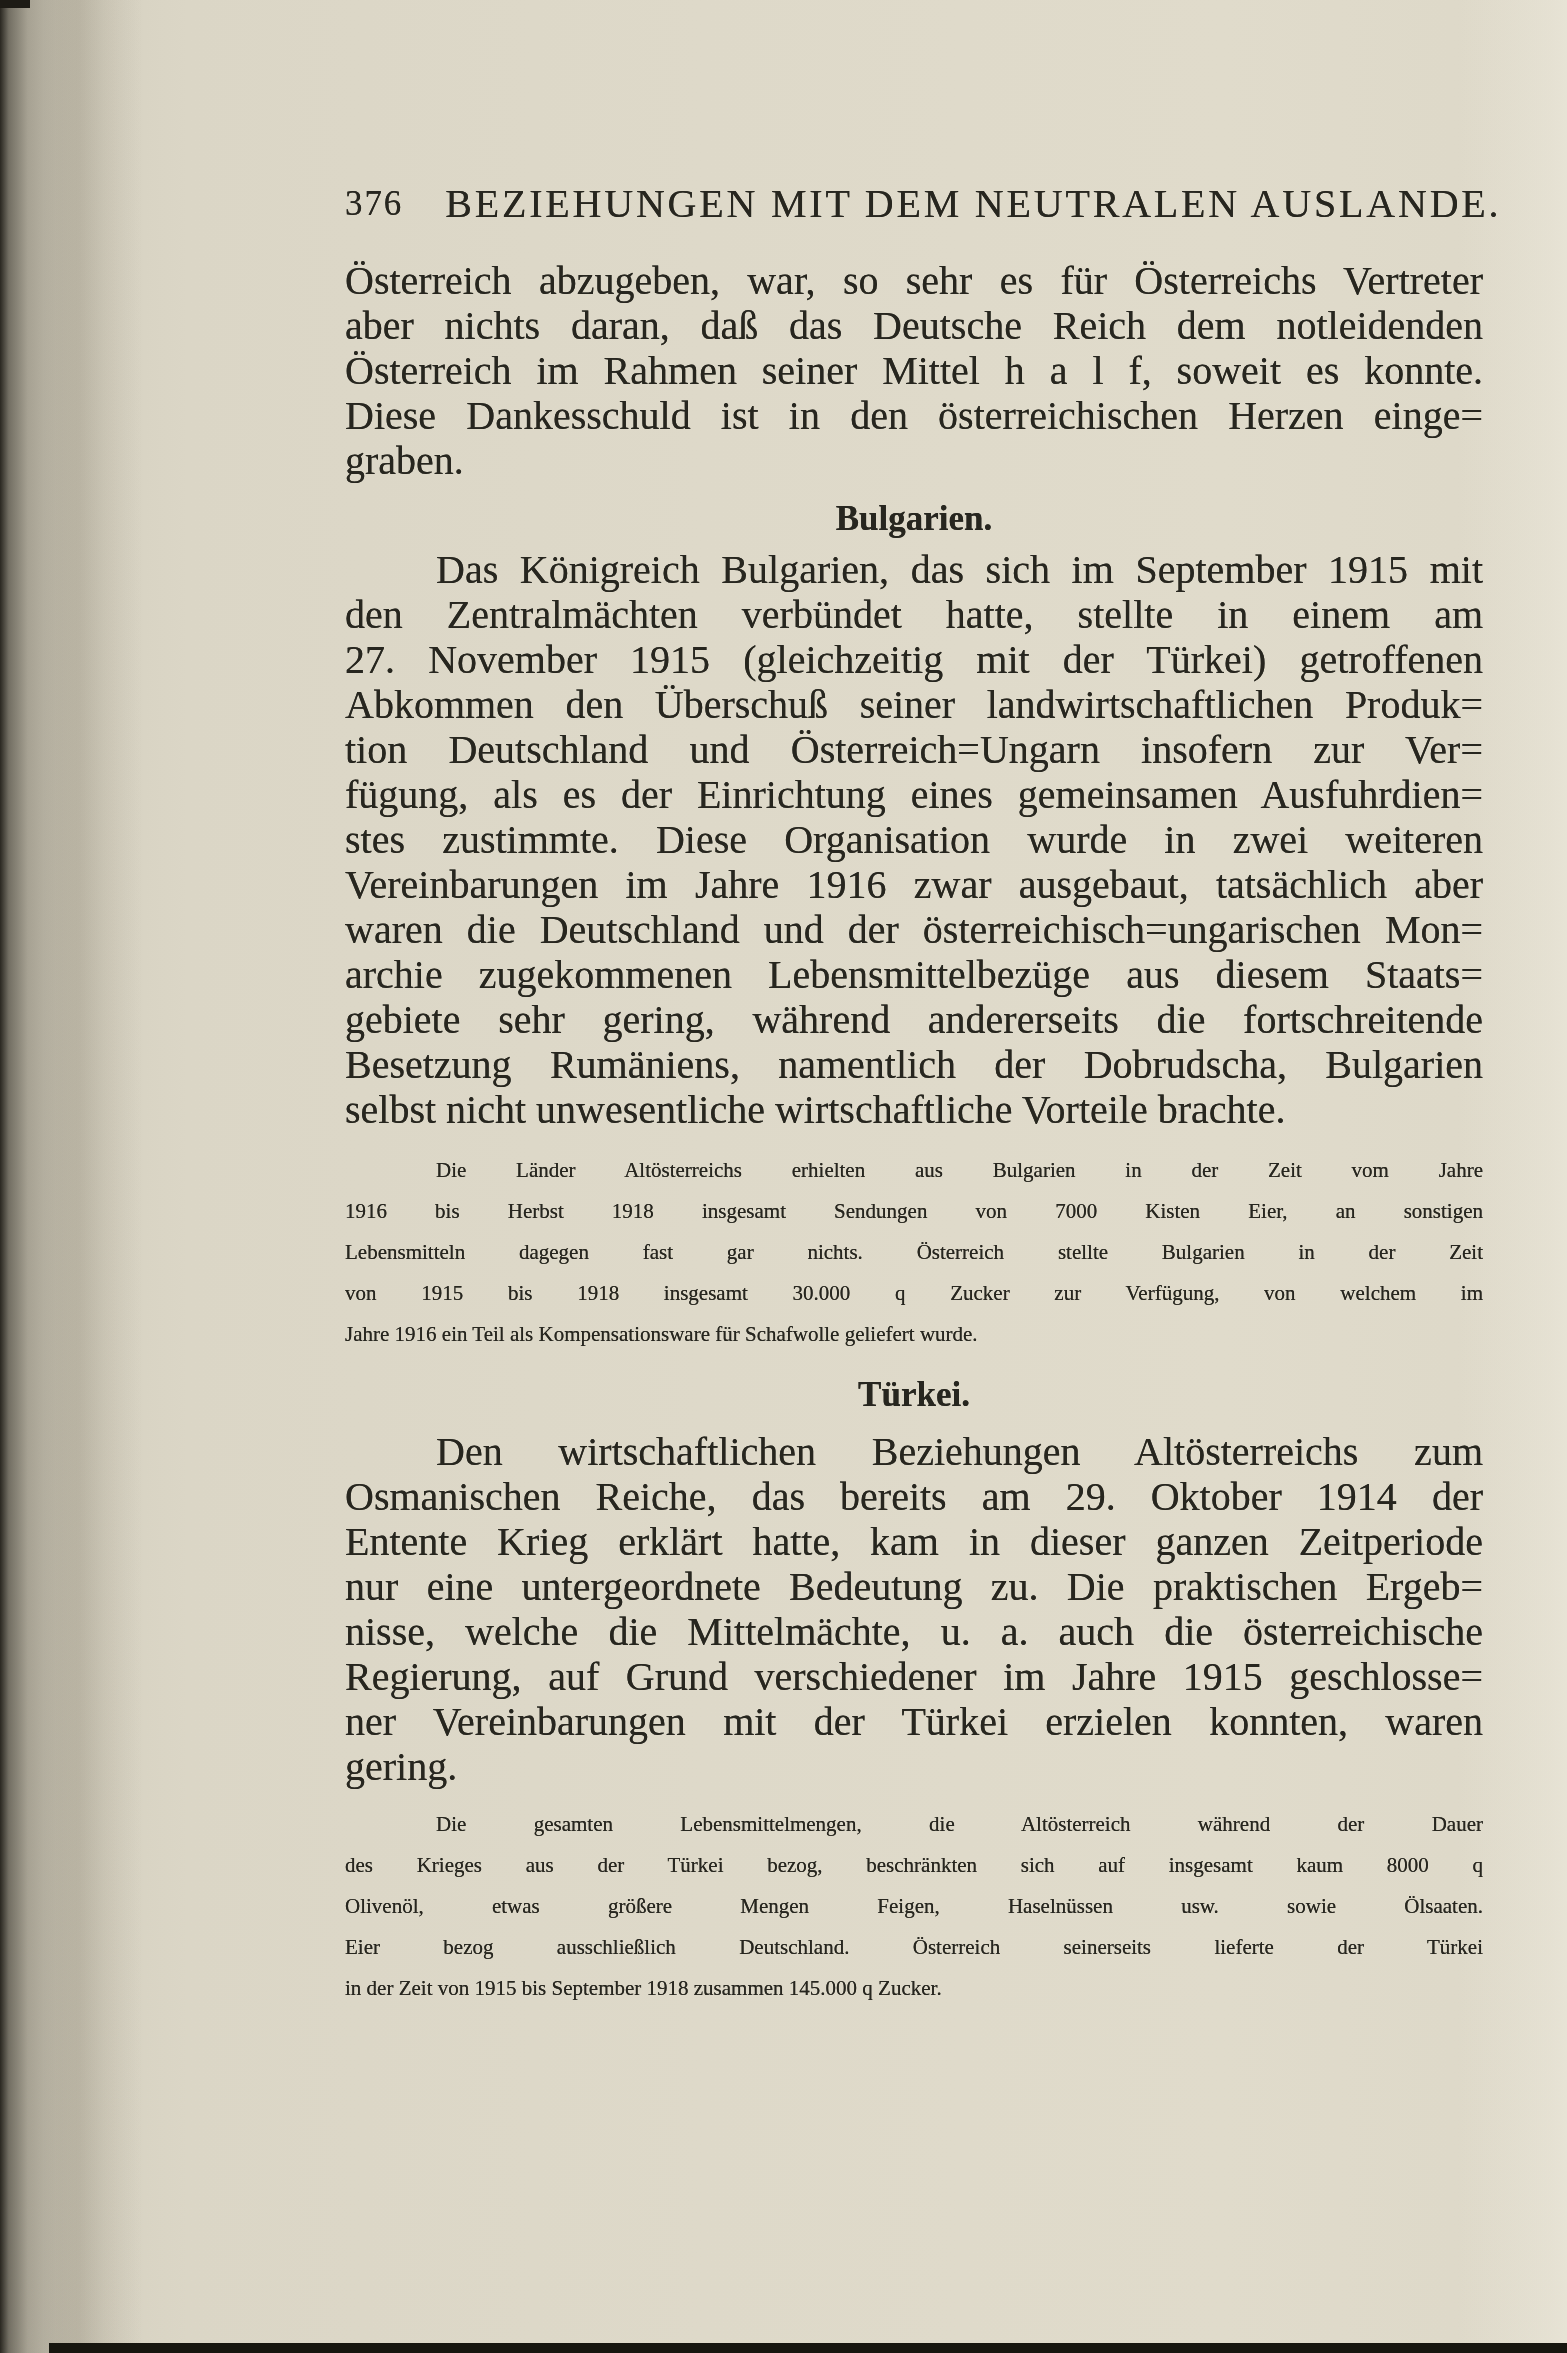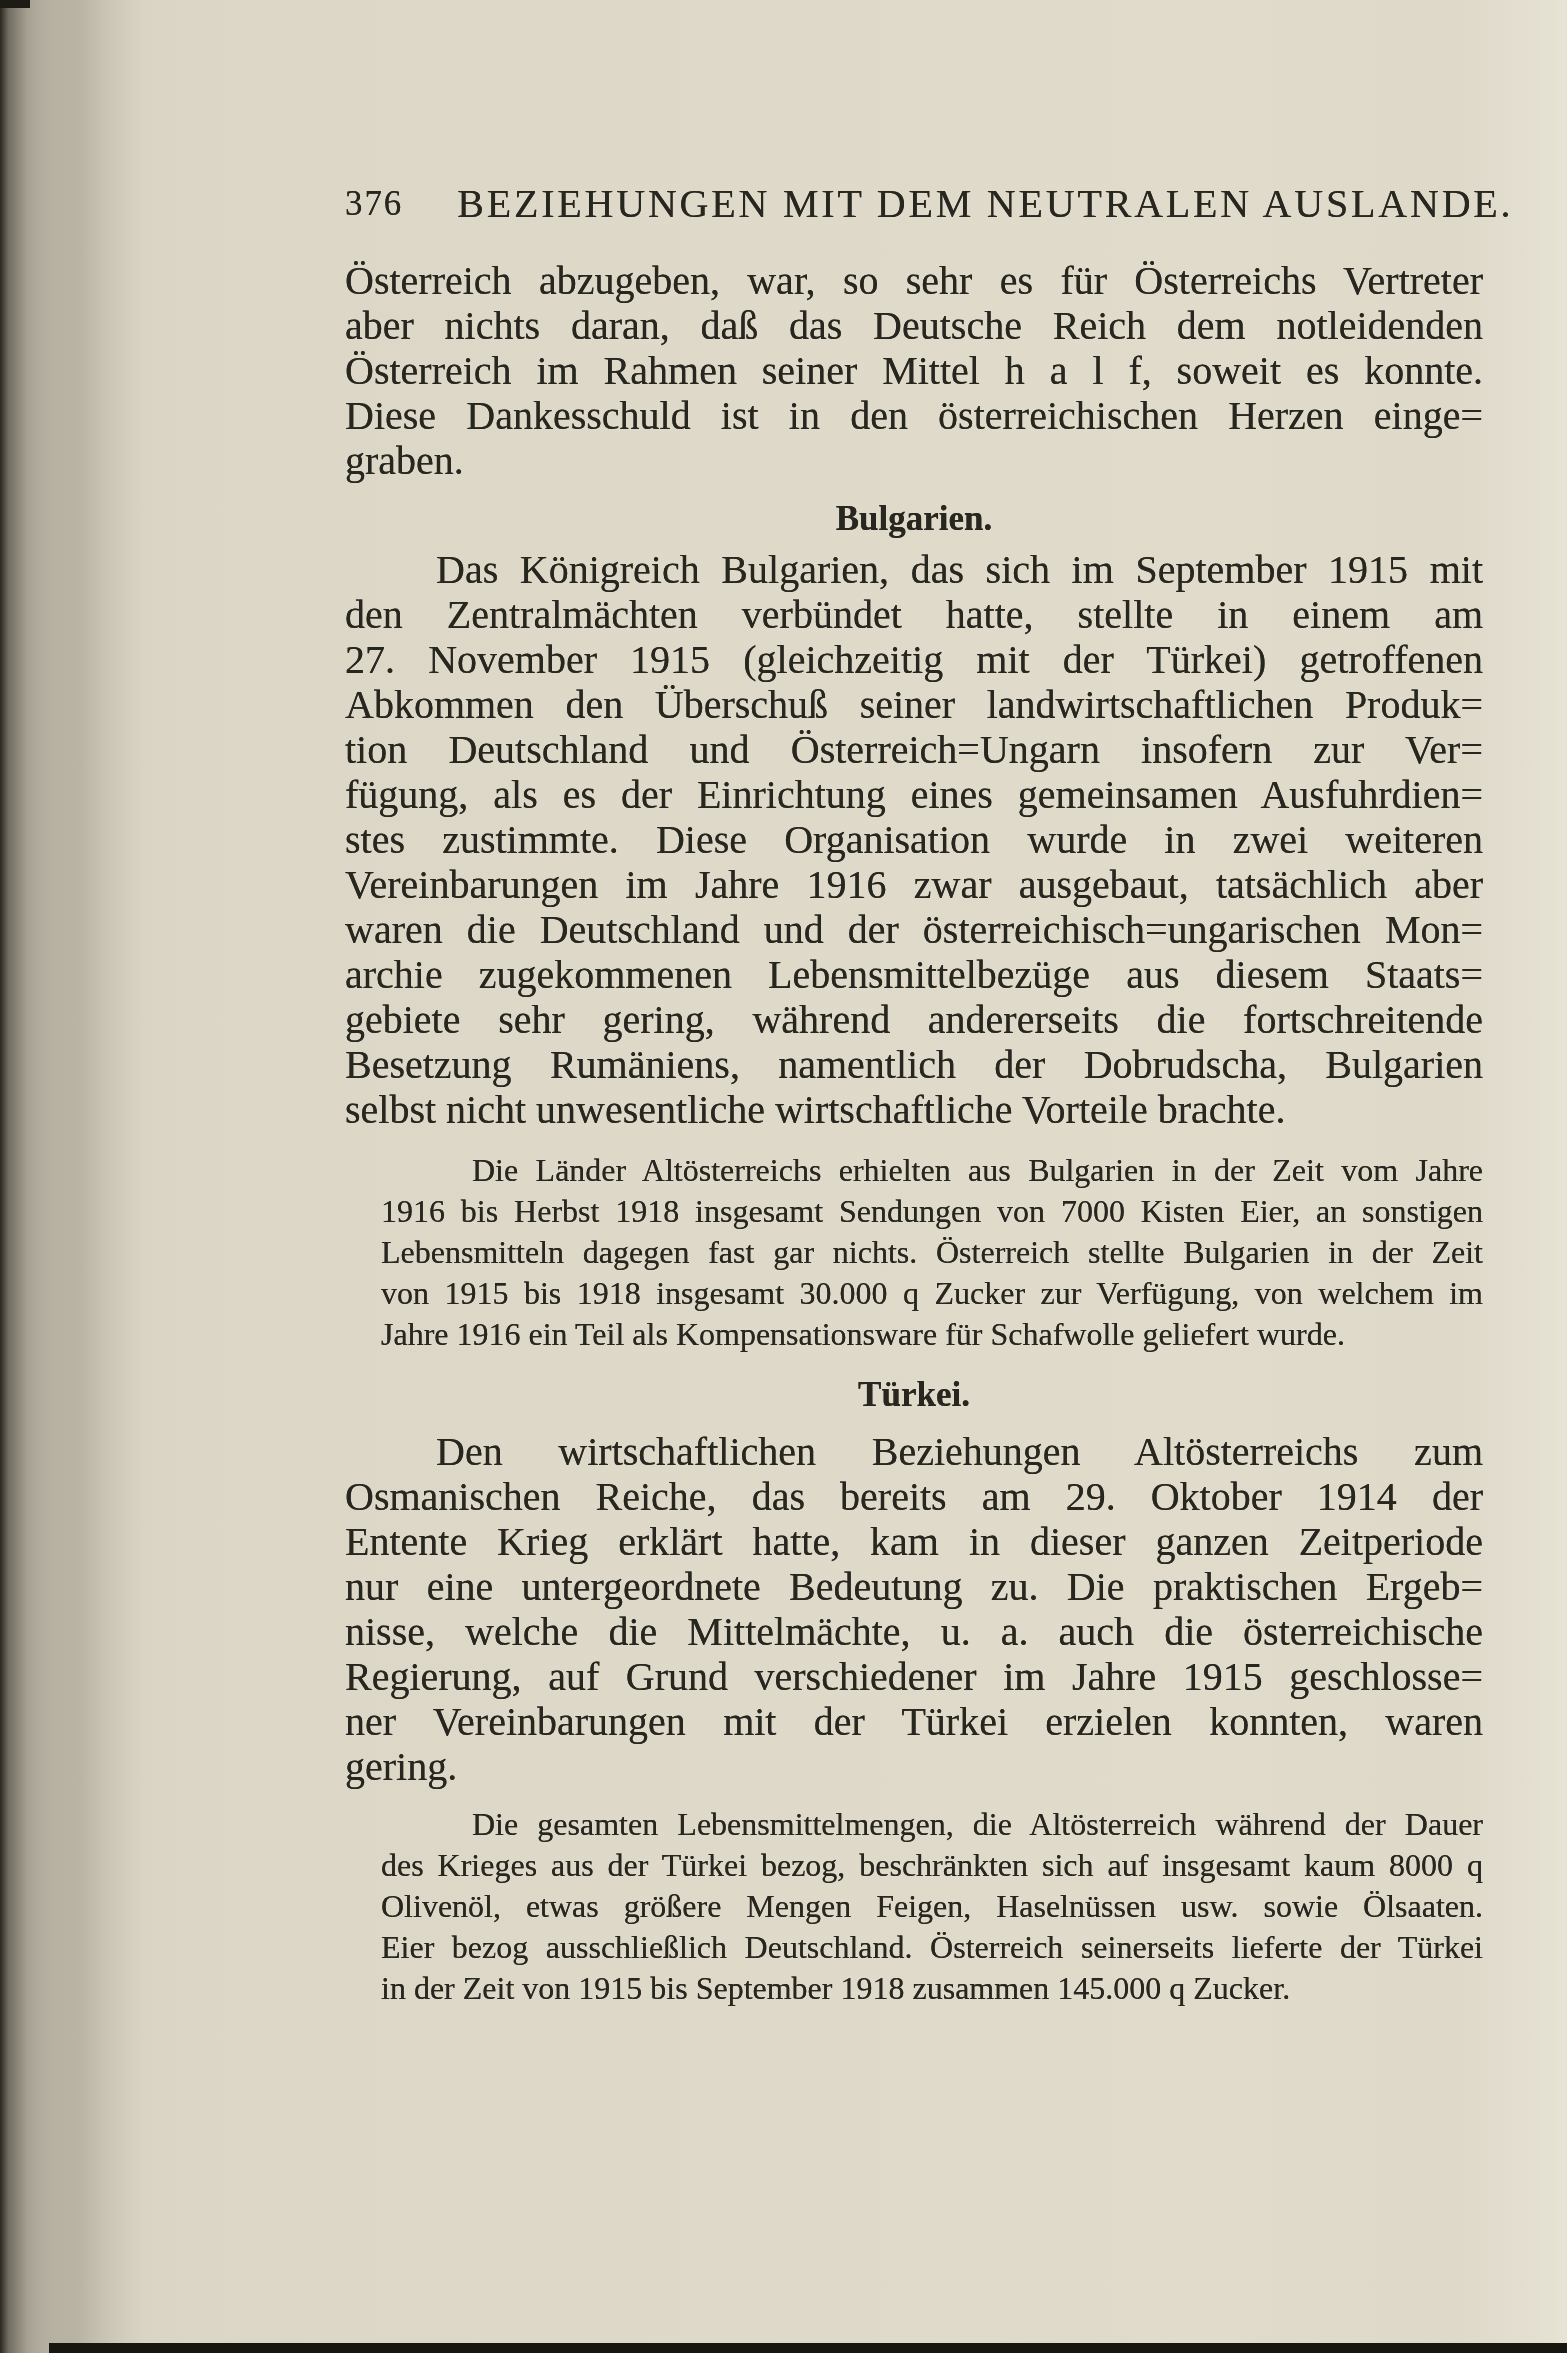--- a/index.html
+++ b/index.html
@@ -44,36 +44,36 @@
     background: #1d1b15;
   }
 
   
   .text-column {
     position: absolute; left: 345px; top: 182px; width: 1138px;
     text-shadow: 0 0 0.4px rgba(39,38,31,0.85);
   }
 
   .header-row {
-    display: flex; align-items: center; gap: 46px;
+    display: flex; align-items: center; gap: 34px;
     line-height: 44px; white-space: nowrap;
   }
   .page-number { font-size: 35px; letter-spacing: 1.9px; }
   .running-title { font-size: 40px; letter-spacing: 2.8px; margin-left: 8px; }
 
   .para { width: 100%; }
   .body .line {
     font-size: 40px; line-height: 45px;
     text-align: justify; text-align-last: justify;
     white-space: normal;
   }
   .body .line.last { text-align-last: left; }
   .small .line {
-    font-size: 32px; line-height: 41px;
-    text-align: justify; text-align-last: justify; margin-left: 36px;
+    font-size: 21px; line-height: 41px;
+    text-align: justify; text-align-last: justify;
   }
   .small .line.last { text-align-last: left; }
   .line.indent { padding-left: 91px; }
 
   .section-heading {
     text-align: center; font-size: 35px; font-weight: 700; line-height: 45px;
   }
 
   
   .para-continuation { margin-top: 32px; }

